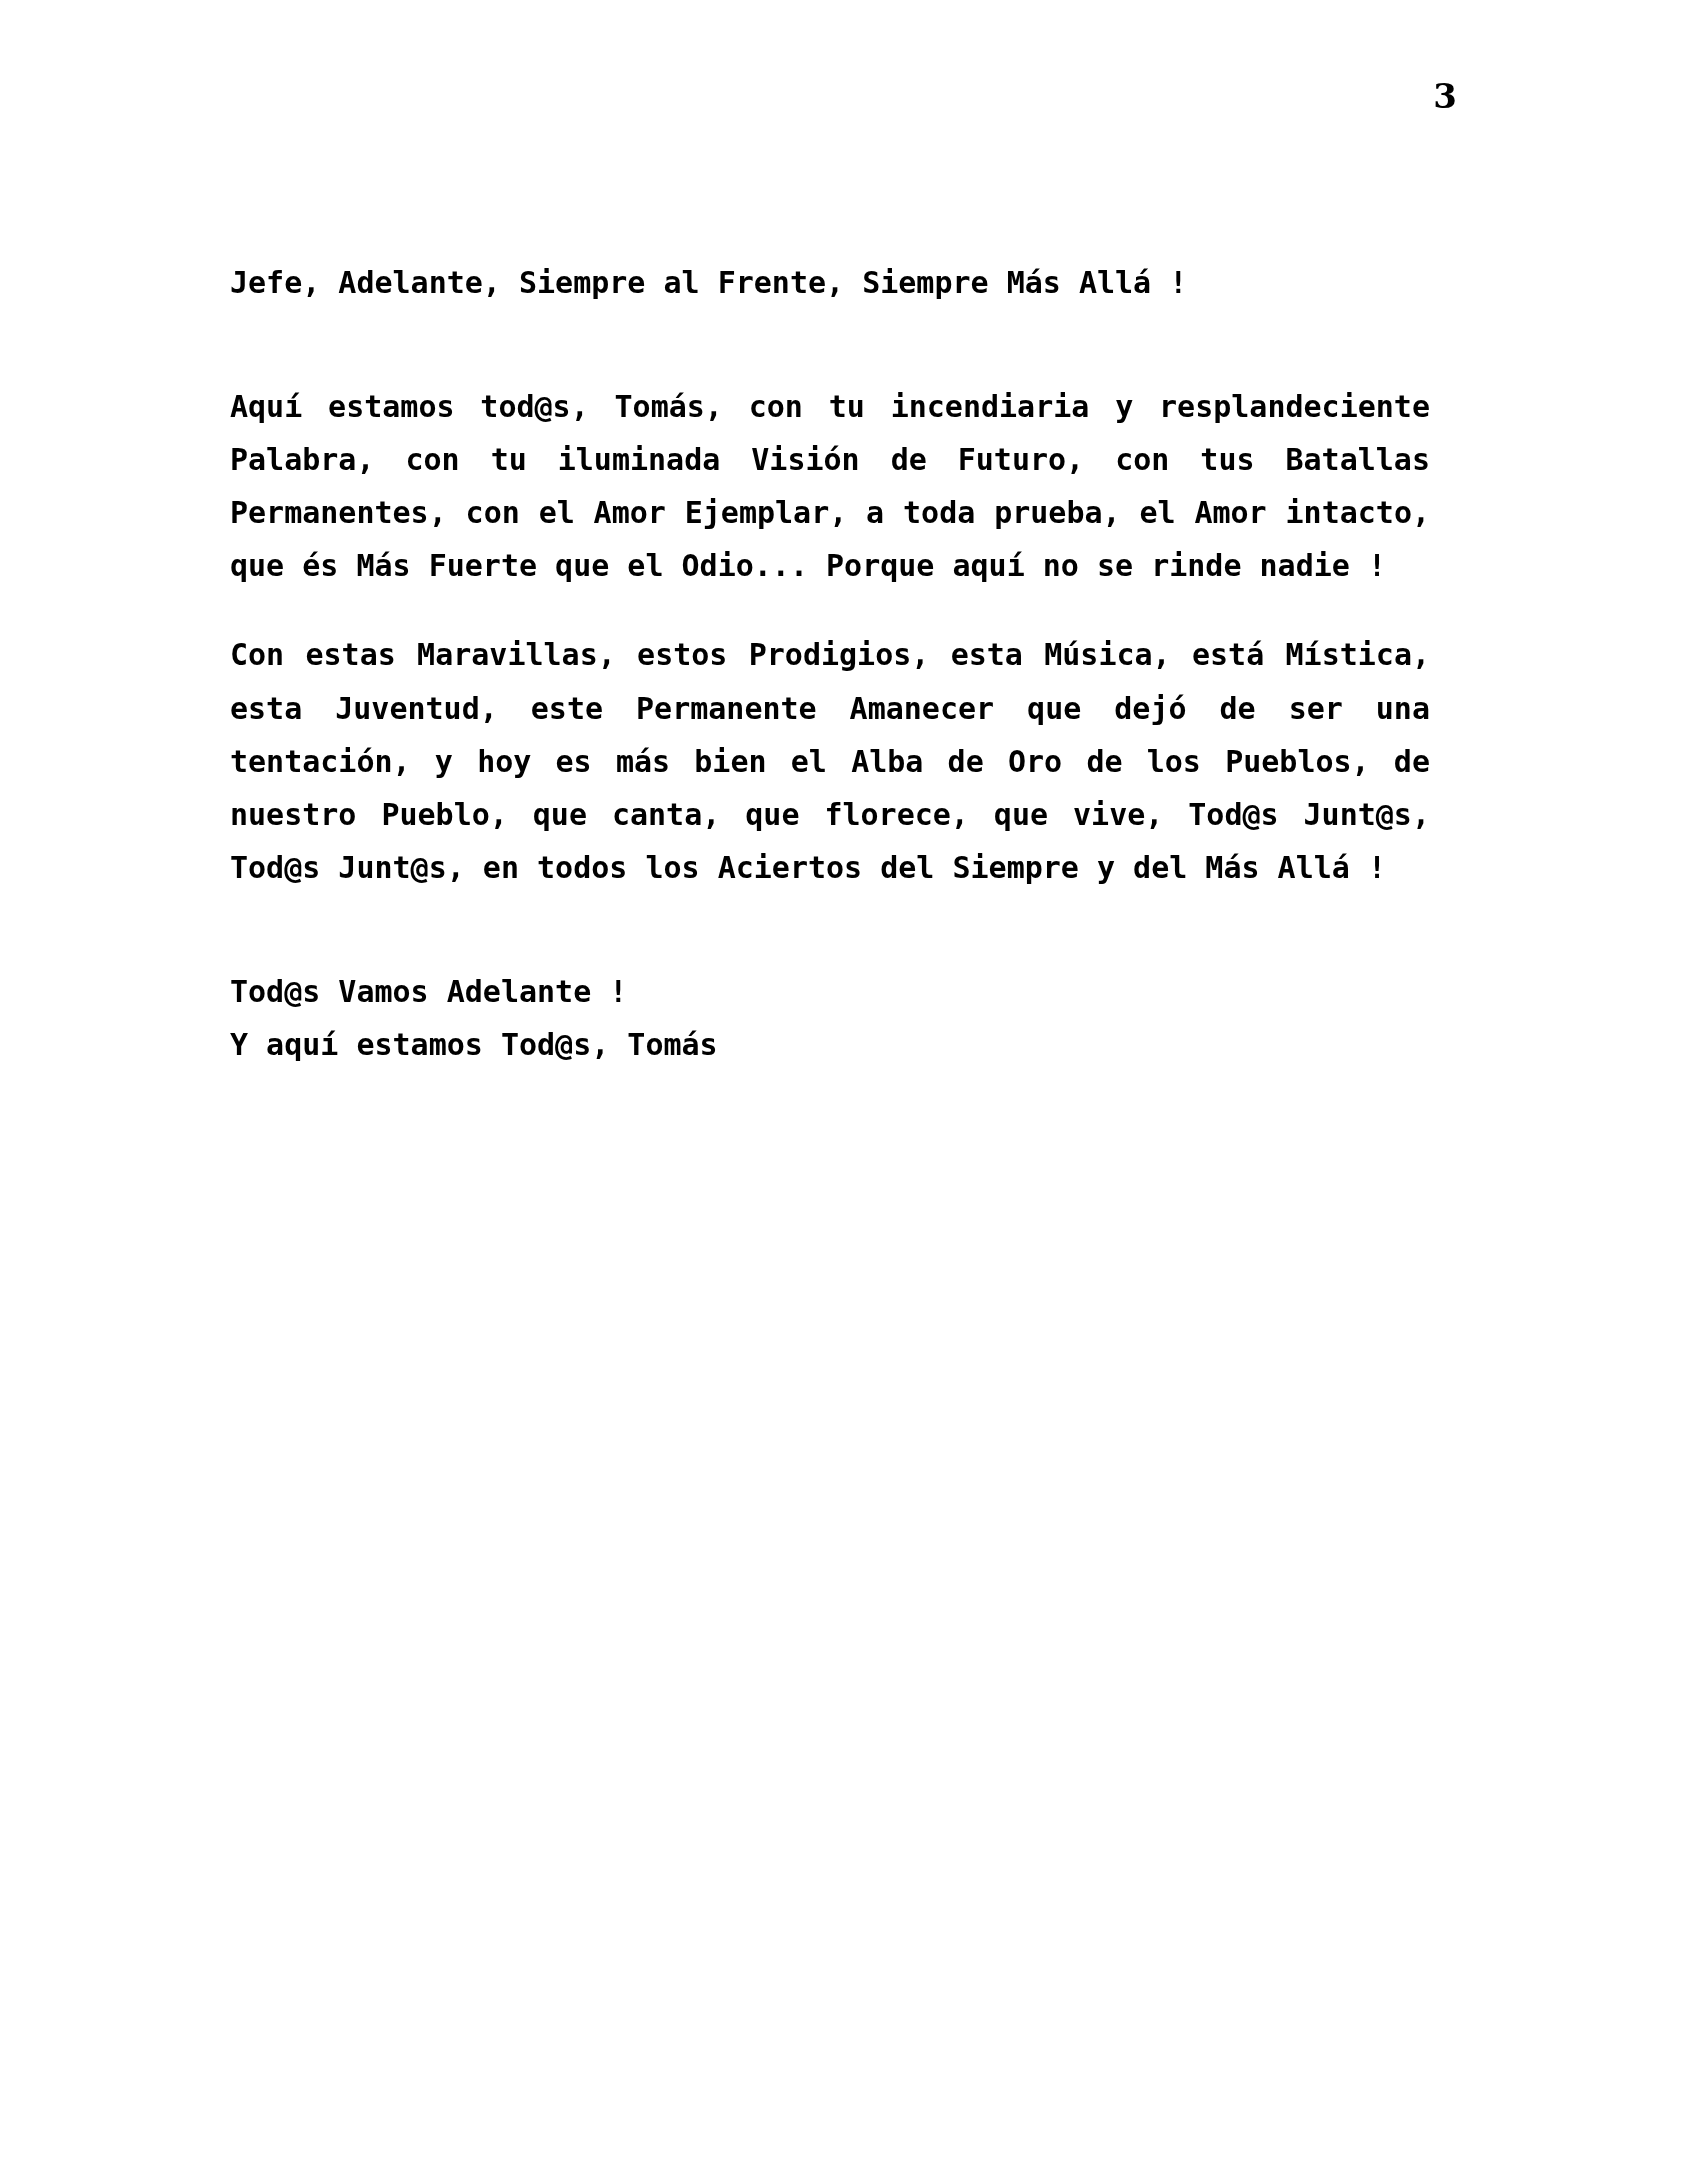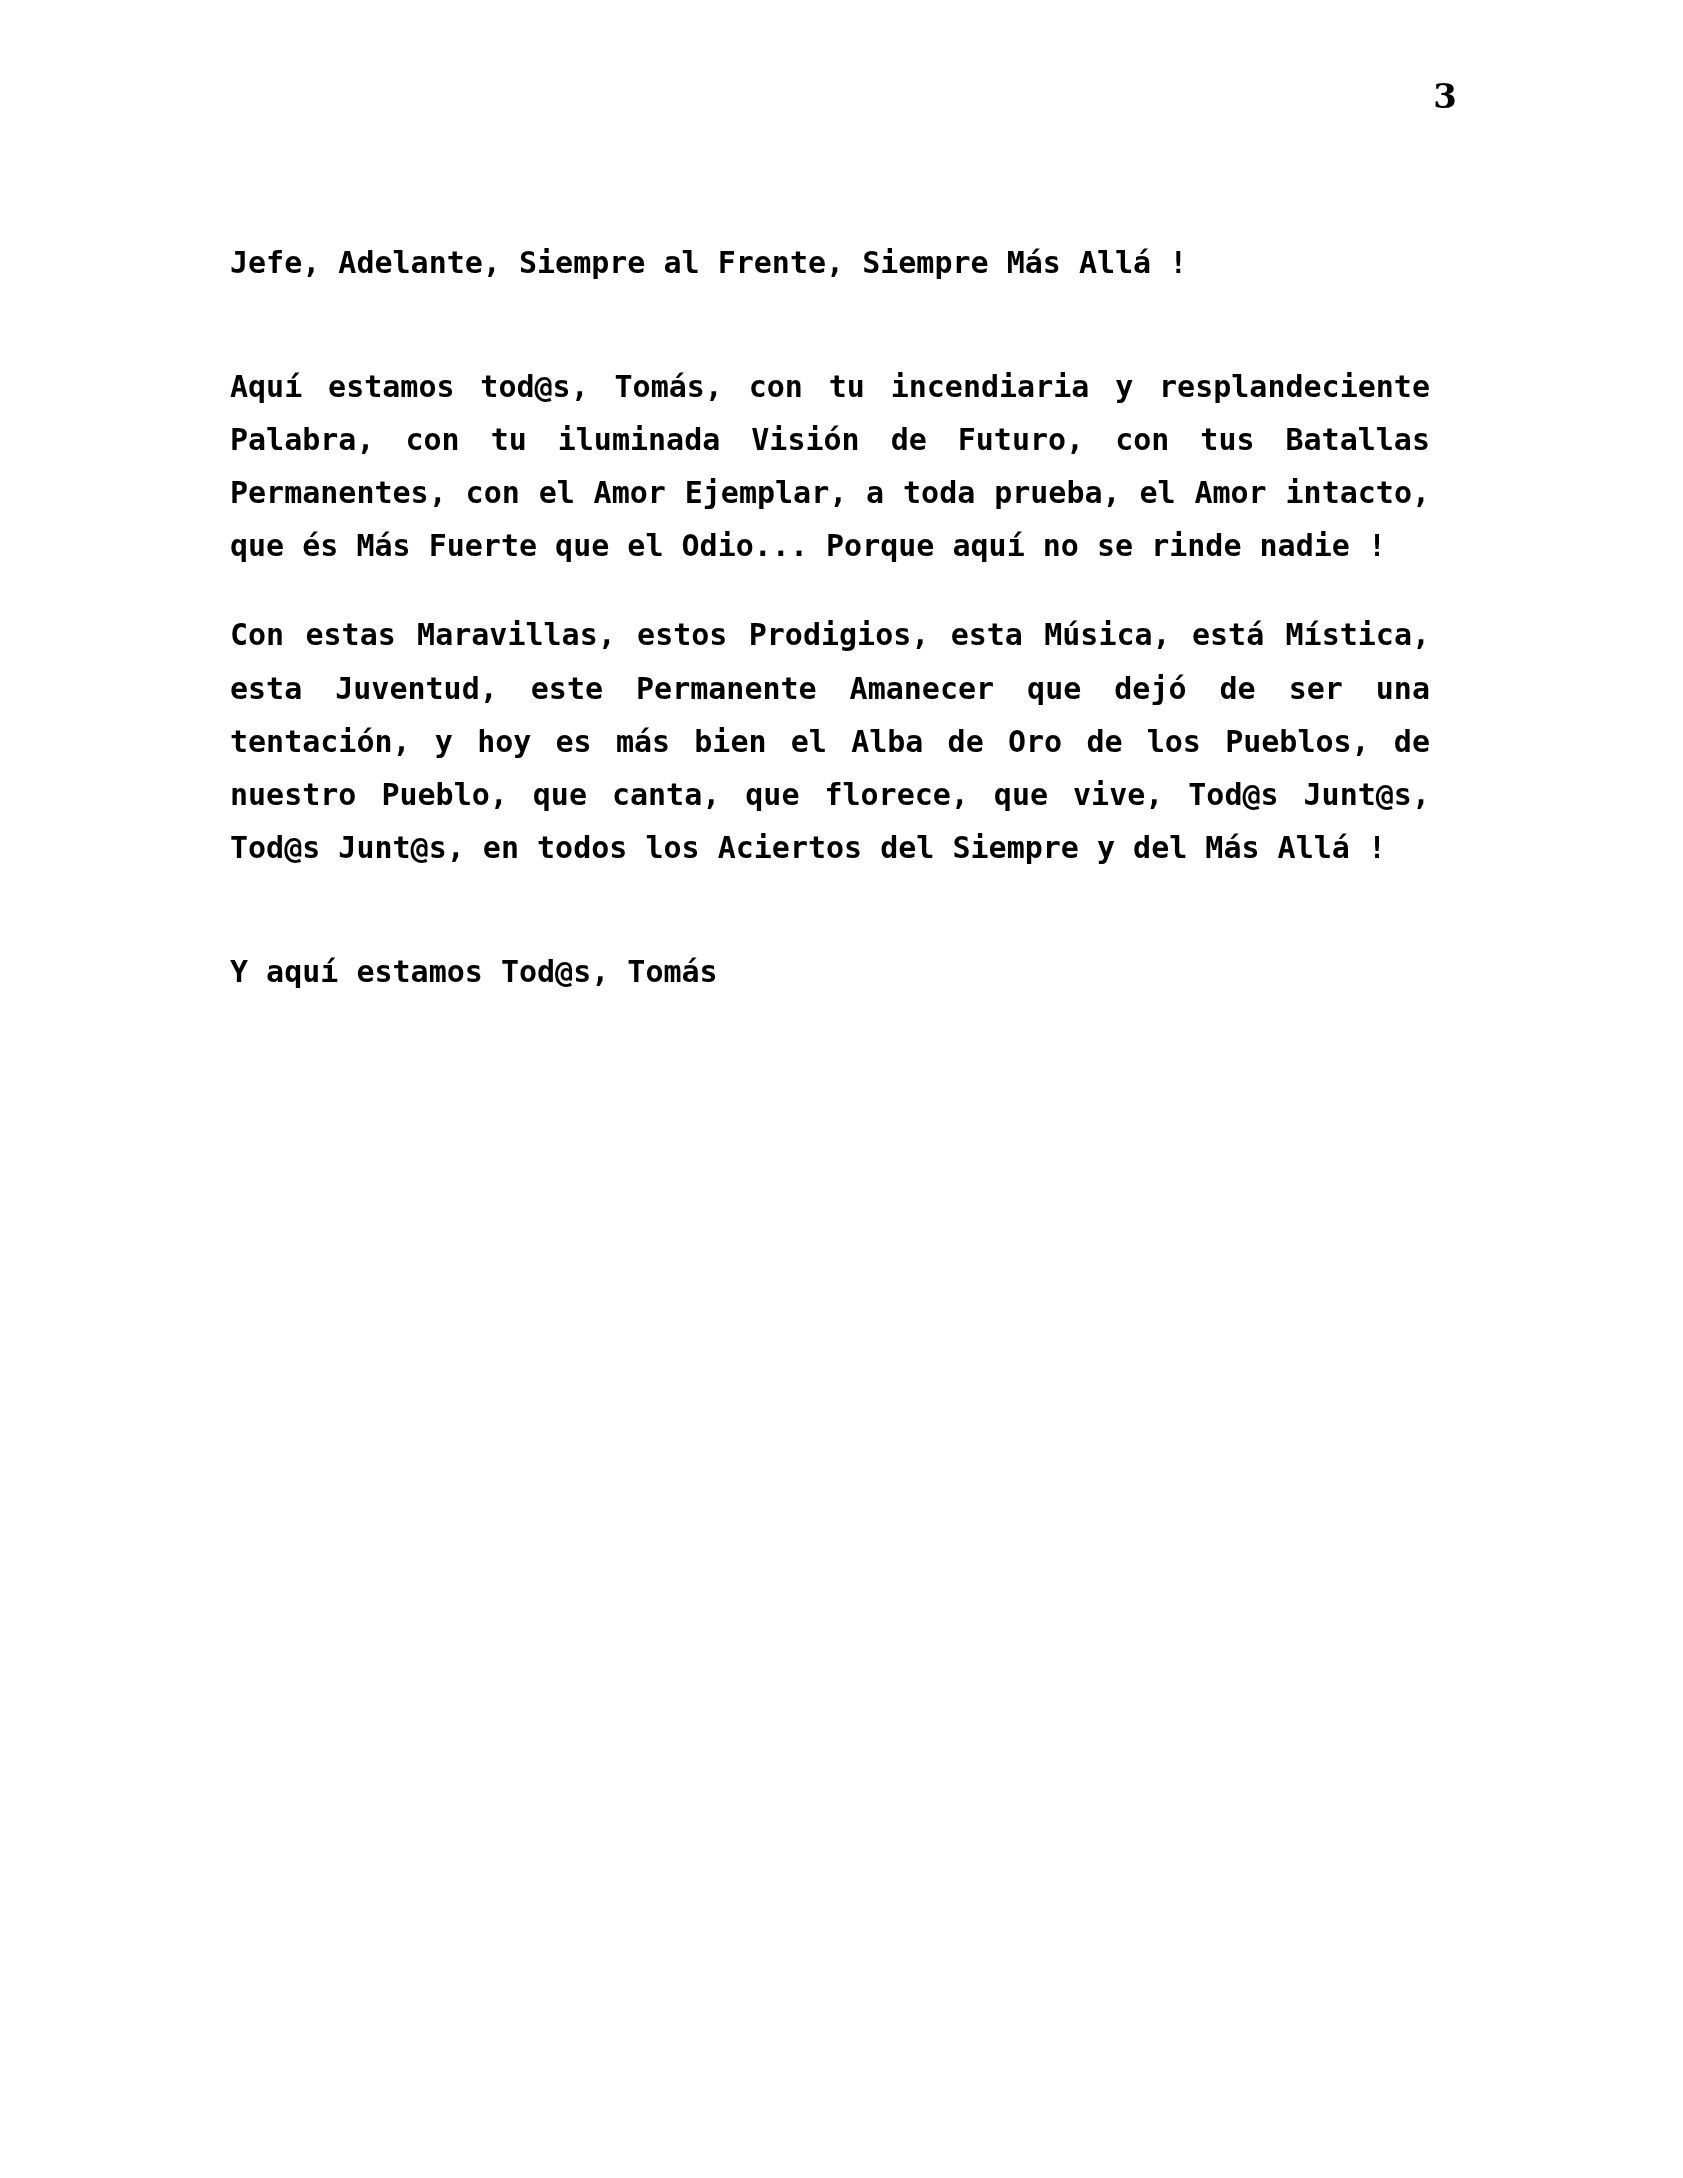--- a/index.html
+++ b/index.html
@@ -22,21 +22,21 @@
     top: 79px;
     right: 226px;
     font-family: "DejaVu Serif", serif;
     font-weight: bold;
     font-size: 34px;
     line-height: 1;
   }
   .body-block {
     position: absolute;
     left: 230px;
-    top: 236px;
+    top: 256px;
     width: 1200px;
   }
   .para {
     font-size: 30px;
     font-weight: bold;
     line-height: 1.77;
     text-align: justify;
     margin: 0;
     letter-spacing: 0px;
   }
@@ -74,19 +74,20 @@
 
     <p class="para justified">Aquí estamos tod@s, Tomás, con tu incendiaria y resplandeciente Palabra, con tu iluminada Visión de Futuro, con tus Batallas Permanentes, con el Amor Ejemplar, a toda prueba, el Amor intacto, que és Más Fuerte que el Odio... Porque aquí no se rinde nadie !</p>
 
     <div class="gap-md"></div>
 
     <p class="para justified">Con estas Maravillas, estos Prodigios, esta Música, está Mística, esta Juventud, este Permanente Amanecer que dejó de ser una tentación, y hoy es más bien el Alba de Oro de los Pueblos, de nuestro Pueblo, que canta, que florece, que vive, Tod@s Junt@s, Tod@s Junt@s, en todos los Aciertos del Siempre y del Más Allá !</p>
 
     <div class="gap-lg"></div>
 
     <div class="lines">
+      <div>Tod@s Vamos Adelante !</div>
       <div>Y aquí estamos Tod@s, Tomás</div>
     </div>
 
   </div>
 
 </div>
 
 
 </body></html>

